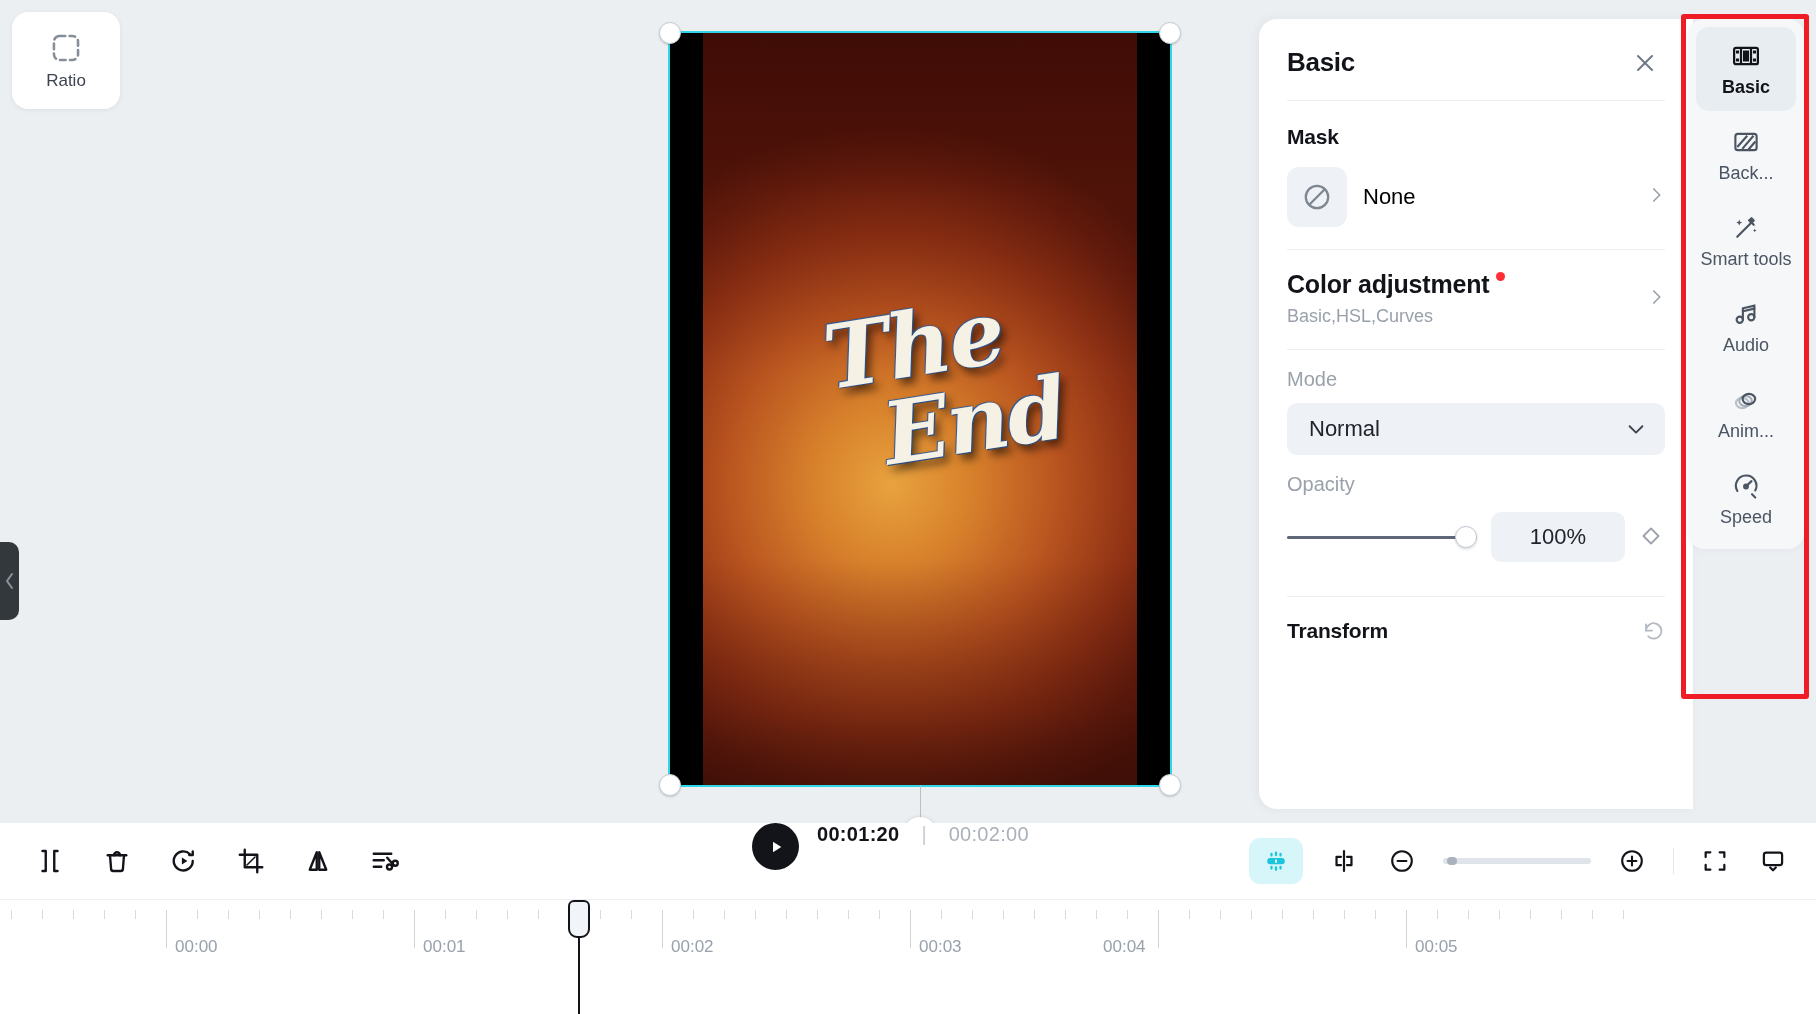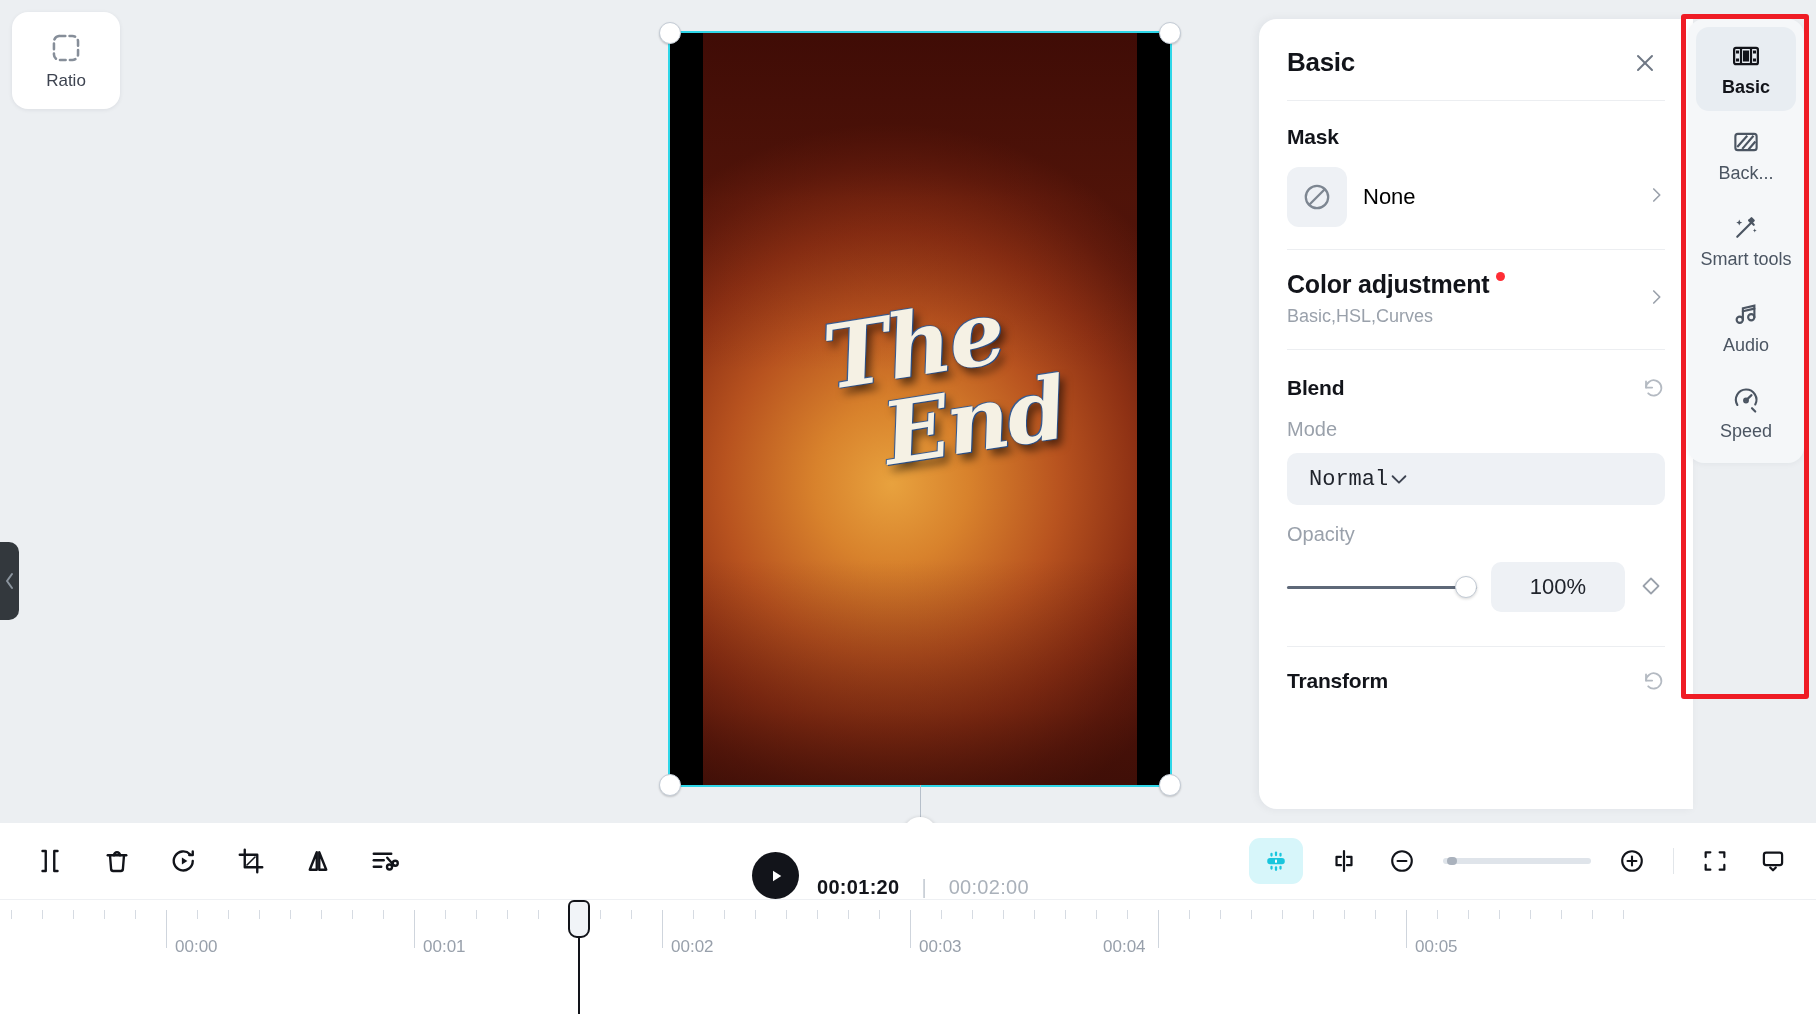--- a/index.html
+++ b/index.html
@@ -187,24 +187,23 @@
   }
   .reset-btn { cursor: pointer; color:#b4bac2; display:flex; }
 
   .field-label { font-size: 20px; color: #9aa1ab; margin-top: 18px; }
 
   .select-box {
     margin-top: 12px;
     height: 52px;
     background: #eef1f5;
     border-radius: 10px;
-    display: flex; align-items: center; 
+    display: flex; align-items: center; justify-content: space-between;
     padding: 0 18px 0 22px;
     cursor: pointer;
-    font-family: Liberation Mono, monospace;
   }
   .select-box .val { font-size: 22px; color: #20242c; }
 
   .slider-row { display:flex; align-items:center; gap: 14px; margin-top: 16px; }
   .track { position: relative; flex: 1; height: 22px; display:flex; align-items:center; }
   .track .bar { position:absolute; left:0; right:0; height:3px; background:#d7dce3; border-radius:2px; }
   .track .fill { position:absolute; left:0; height:3px; background:#5e6878; border-radius:2px; }
   .track .knob {
     position:absolute; width: 22px; height: 22px; border-radius:50%;
     background:#fff; border:1px solid #c2cad4;
@@ -255,21 +254,21 @@
     position: absolute; left: 0; top: 823px;
     width: 1816px; height: 76px;
     background: #ffffff;
     display: flex; align-items: center;
   }
   .tb-left { display:flex; align-items:center; gap: 33px; padding-left: 33px; }
   .tb-icon { width: 34px; height: 34px; display:flex; align-items:center; justify-content:center; cursor: pointer; color:#12141a; }
 
   .tb-center {
     position:absolute; left: 752px; top: 0; height: 76px;
-    display:flex; align-items:flex-end; gap: 18px;
+    display:flex; align-items:flex-start; gap: 18px;
   }
   .play-btn {
     width: 47px; height: 47px; border-radius: 50%;
     background: #12141a; display:flex; align-items:center; justify-content:center;
     cursor: pointer;
   }
   .time-cur { font-size: 20px; font-weight: bold; letter-spacing: .3px; }
   .time-sep { color:#c6ccd4; font-size: 20px; margin: 0 4px; }
   .time-tot { font-size: 20px; color:#aab1ba; letter-spacing: .3px; }
 
@@ -400,29 +399,20 @@
             <svg width="18" height="18" viewBox="0 0 24 24" fill="none" stroke="#9aa1ab" stroke-width="2.2" stroke-linecap="round" stroke-linejoin="round">
               <polyline points="9,4 17,12 9,20"></polyline>
             </svg>
           </span>
         </div>
       </div>
 
       <div class="divider"></div>
 
       <div class="section">
-        <div class="sec-head">
-          <div class="sec-label" style="margin-top:0">Blend</div>
-          <span class="reset-btn">
-            <svg width="23" height="23" viewBox="0 0 24 24" fill="none" stroke="#b4bac2" stroke-width="1.9" stroke-linecap="round" stroke-linejoin="round">
-              <path d="M4.2 11a8 8 0 1 1 2.3 6"></path>
-                <polyline points="4.2,4.6 4.2,11 10.6,11"></polyline>
-            </svg>
-          </span>
-        </div>
 
         <div class="field-label">Mode</div>
         <div class="select-box">
           <span class="val">Normal</span>
           <svg width="22" height="22" viewBox="0 0 24 24" fill="none" stroke="#3d4350" stroke-width="2" stroke-linecap="round" stroke-linejoin="round">
             <polyline points="5,9 12,16 19,9"></polyline>
           </svg>
         </div>
 
         <div class="field-label">Opacity</div>
@@ -496,20 +486,28 @@
       <div class="tool-item">
         <svg width="30" height="30" viewBox="0 0 24 24" fill="none" stroke="#4b5562" stroke-width="1.7" stroke-linecap="round">
           <circle cx="7" cy="16.6" r="2.5"></circle>
             <circle cx="16.2" cy="14.6" r="2.5"></circle>
           <path d="M9.5 16.6V7.4l9.2-2.1v9.3"></path>
             <path d="M9.5 9.8l9.2-2.1"></path>
         </svg>
         <span class="tlbl">Audio</span>
       </div>
 
+      <div class="tool-item">
+        <svg width="30" height="30" viewBox="0 0 24 24" fill="none" stroke="#4b5562" stroke-width="1.7">
+          <ellipse cx="9" cy="14.4" rx="5" ry="4.1" stroke="#b9c0c9"></ellipse>
+          <ellipse cx="11.6" cy="12.8" rx="5" ry="4.1" stroke="#a6aeb8"></ellipse>
+          <ellipse cx="14.3" cy="11.2" rx="5" ry="4.1"></ellipse>
+        </svg>
+        <span class="tlbl">Anim...</span>
+      </div>
 
       <div class="tool-item">
         <svg width="30" height="30" viewBox="0 0 24 24" fill="none" stroke="#4b5562" stroke-width="1.7" stroke-linecap="round">
           <path d="M19.4 15.6A8.2 8.2 0 1 0 5.1 16"></path>
           <path d="M12 12.3l4.4-4.2"></path>
           <circle cx="12" cy="12.4" r="1.5"></circle>
           <path d="M16.8 18.6l2.6 2.6"></path>
         </svg>
         <span class="tlbl">Speed</span>
       </div>

